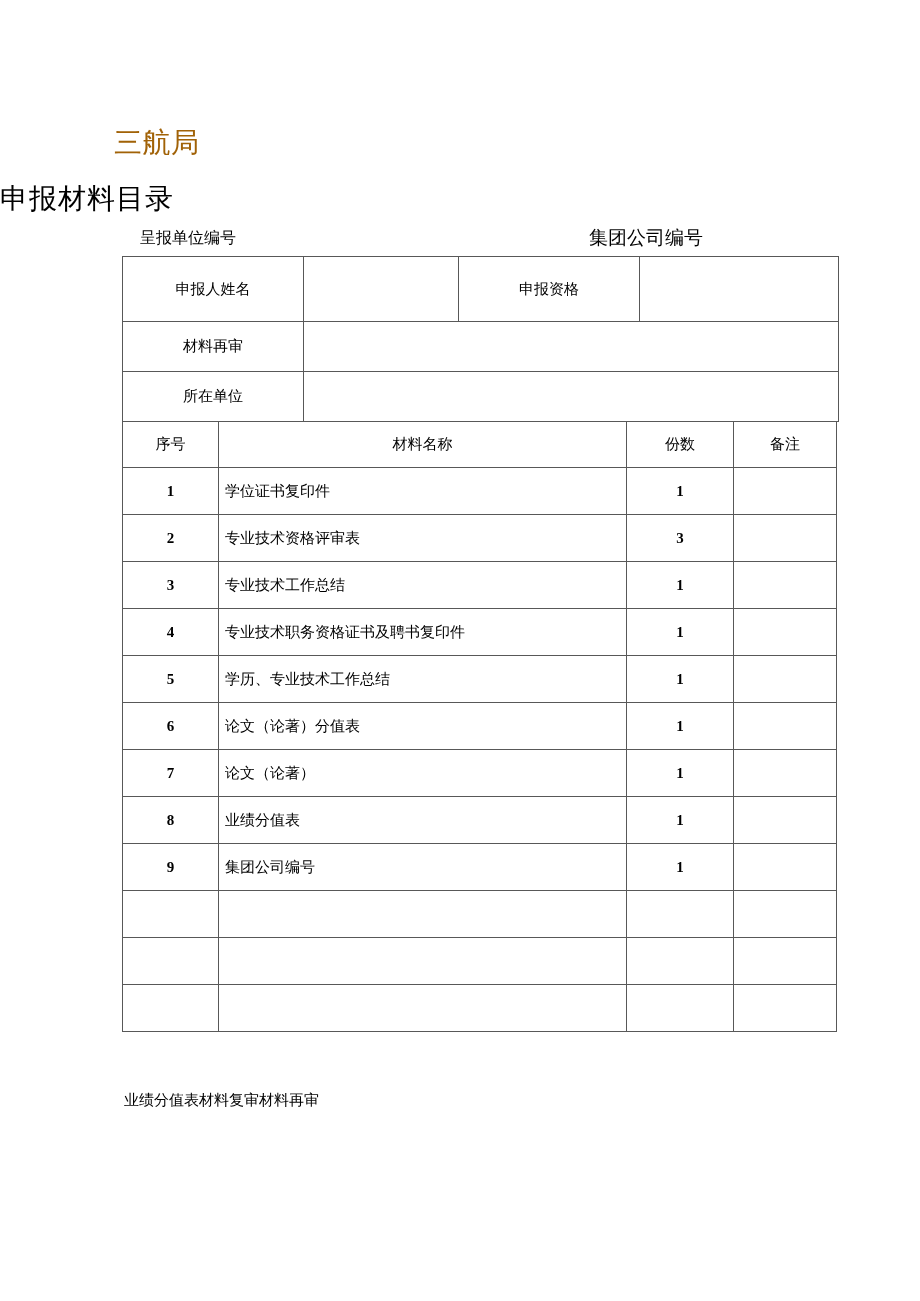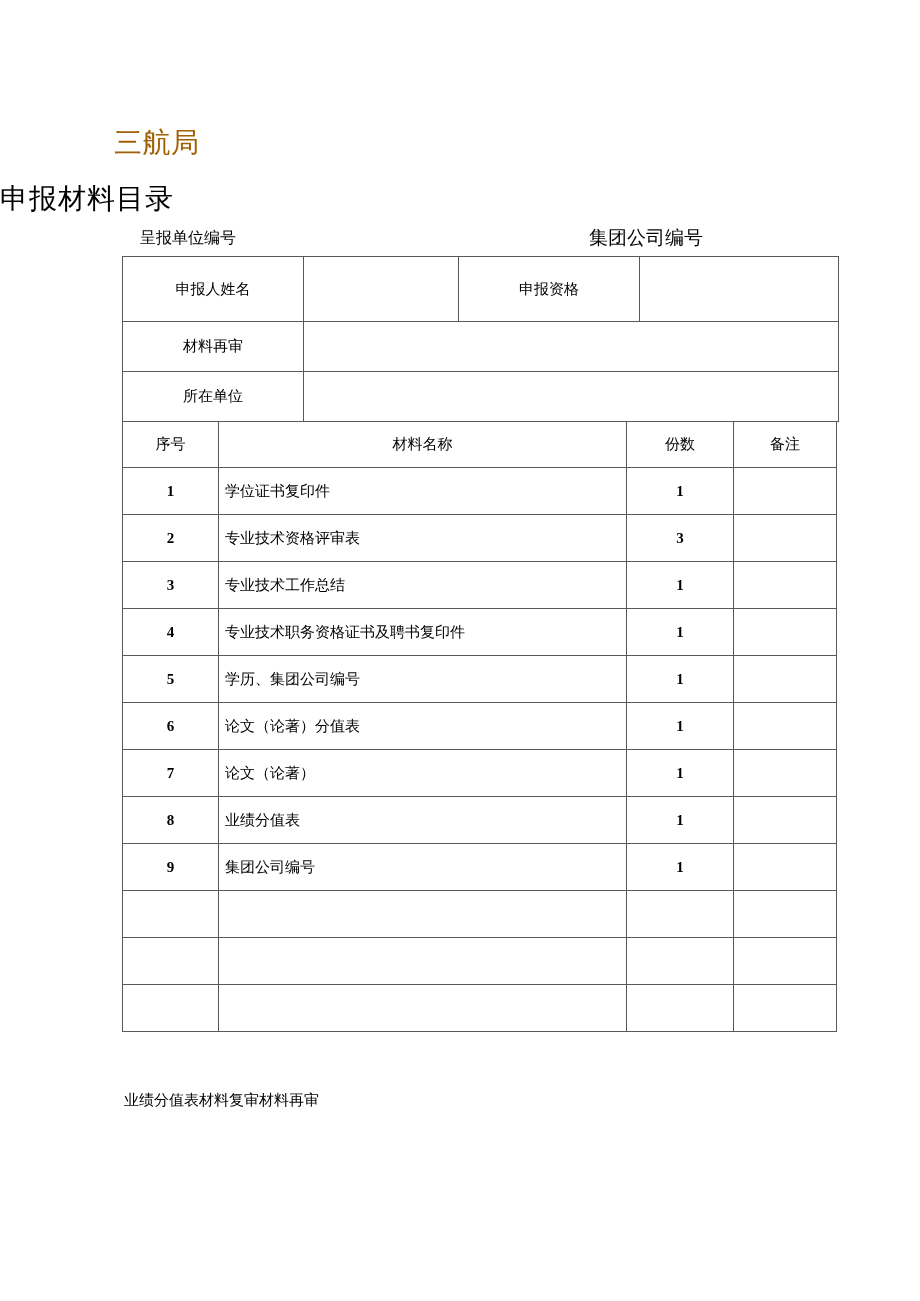--- a/index.html
+++ b/index.html
@@ -201,21 +201,21 @@
           <td class="c-note note-cell"></td>
         </tr>
         <tr class="row-item">
           <td class="c-idx idx-cell">4</td>
           <td class="c-name name-cell">专业技术职务资格证书及聘书复印件</td>
           <td class="c-qty qty-cell">1</td>
           <td class="c-note note-cell"></td>
         </tr>
         <tr class="row-item">
           <td class="c-idx idx-cell">5</td>
-          <td class="c-name name-cell">学历、集团公司编号</td>
+          <td class="c-name name-cell">学历、专业技术工作总结</td>
           <td class="c-qty qty-cell">1</td>
           <td class="c-note note-cell"></td>
         </tr>
         <tr class="row-item">
           <td class="c-idx idx-cell">6</td>
           <td class="c-name name-cell">论文（论著）分值表</td>
           <td class="c-qty qty-cell">1</td>
           <td class="c-note note-cell"></td>
         </tr>
         <tr class="row-item">

